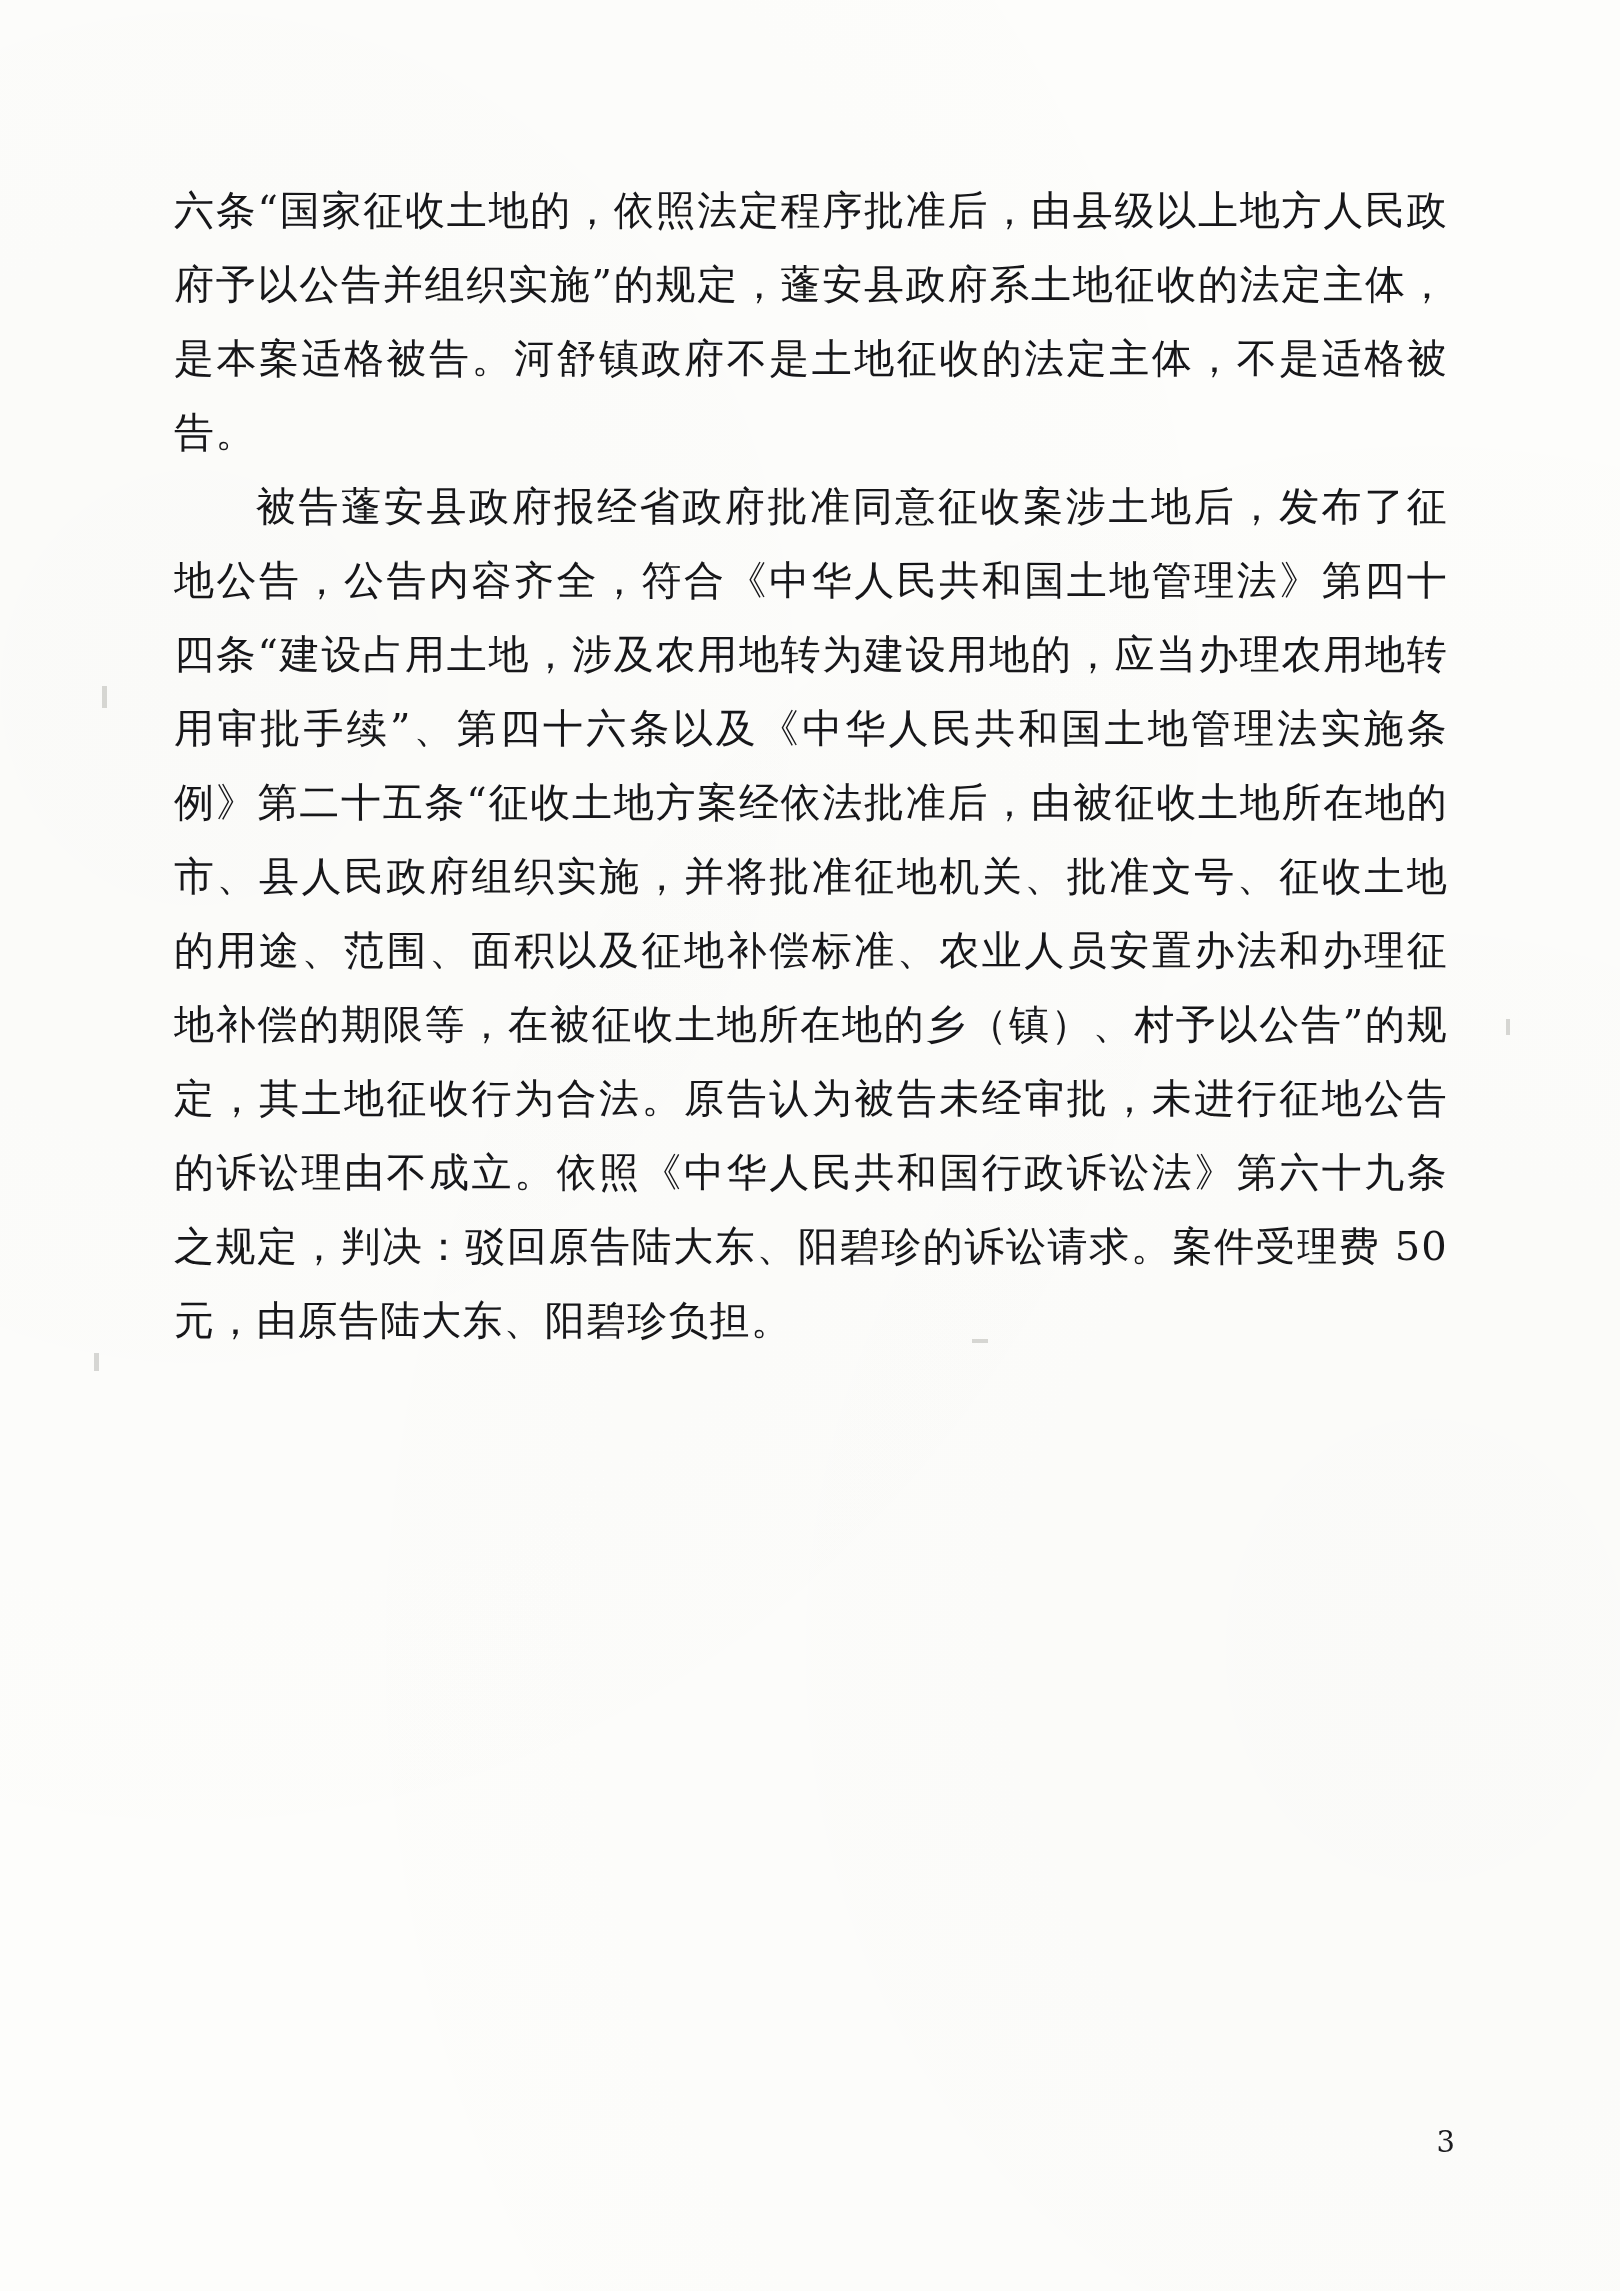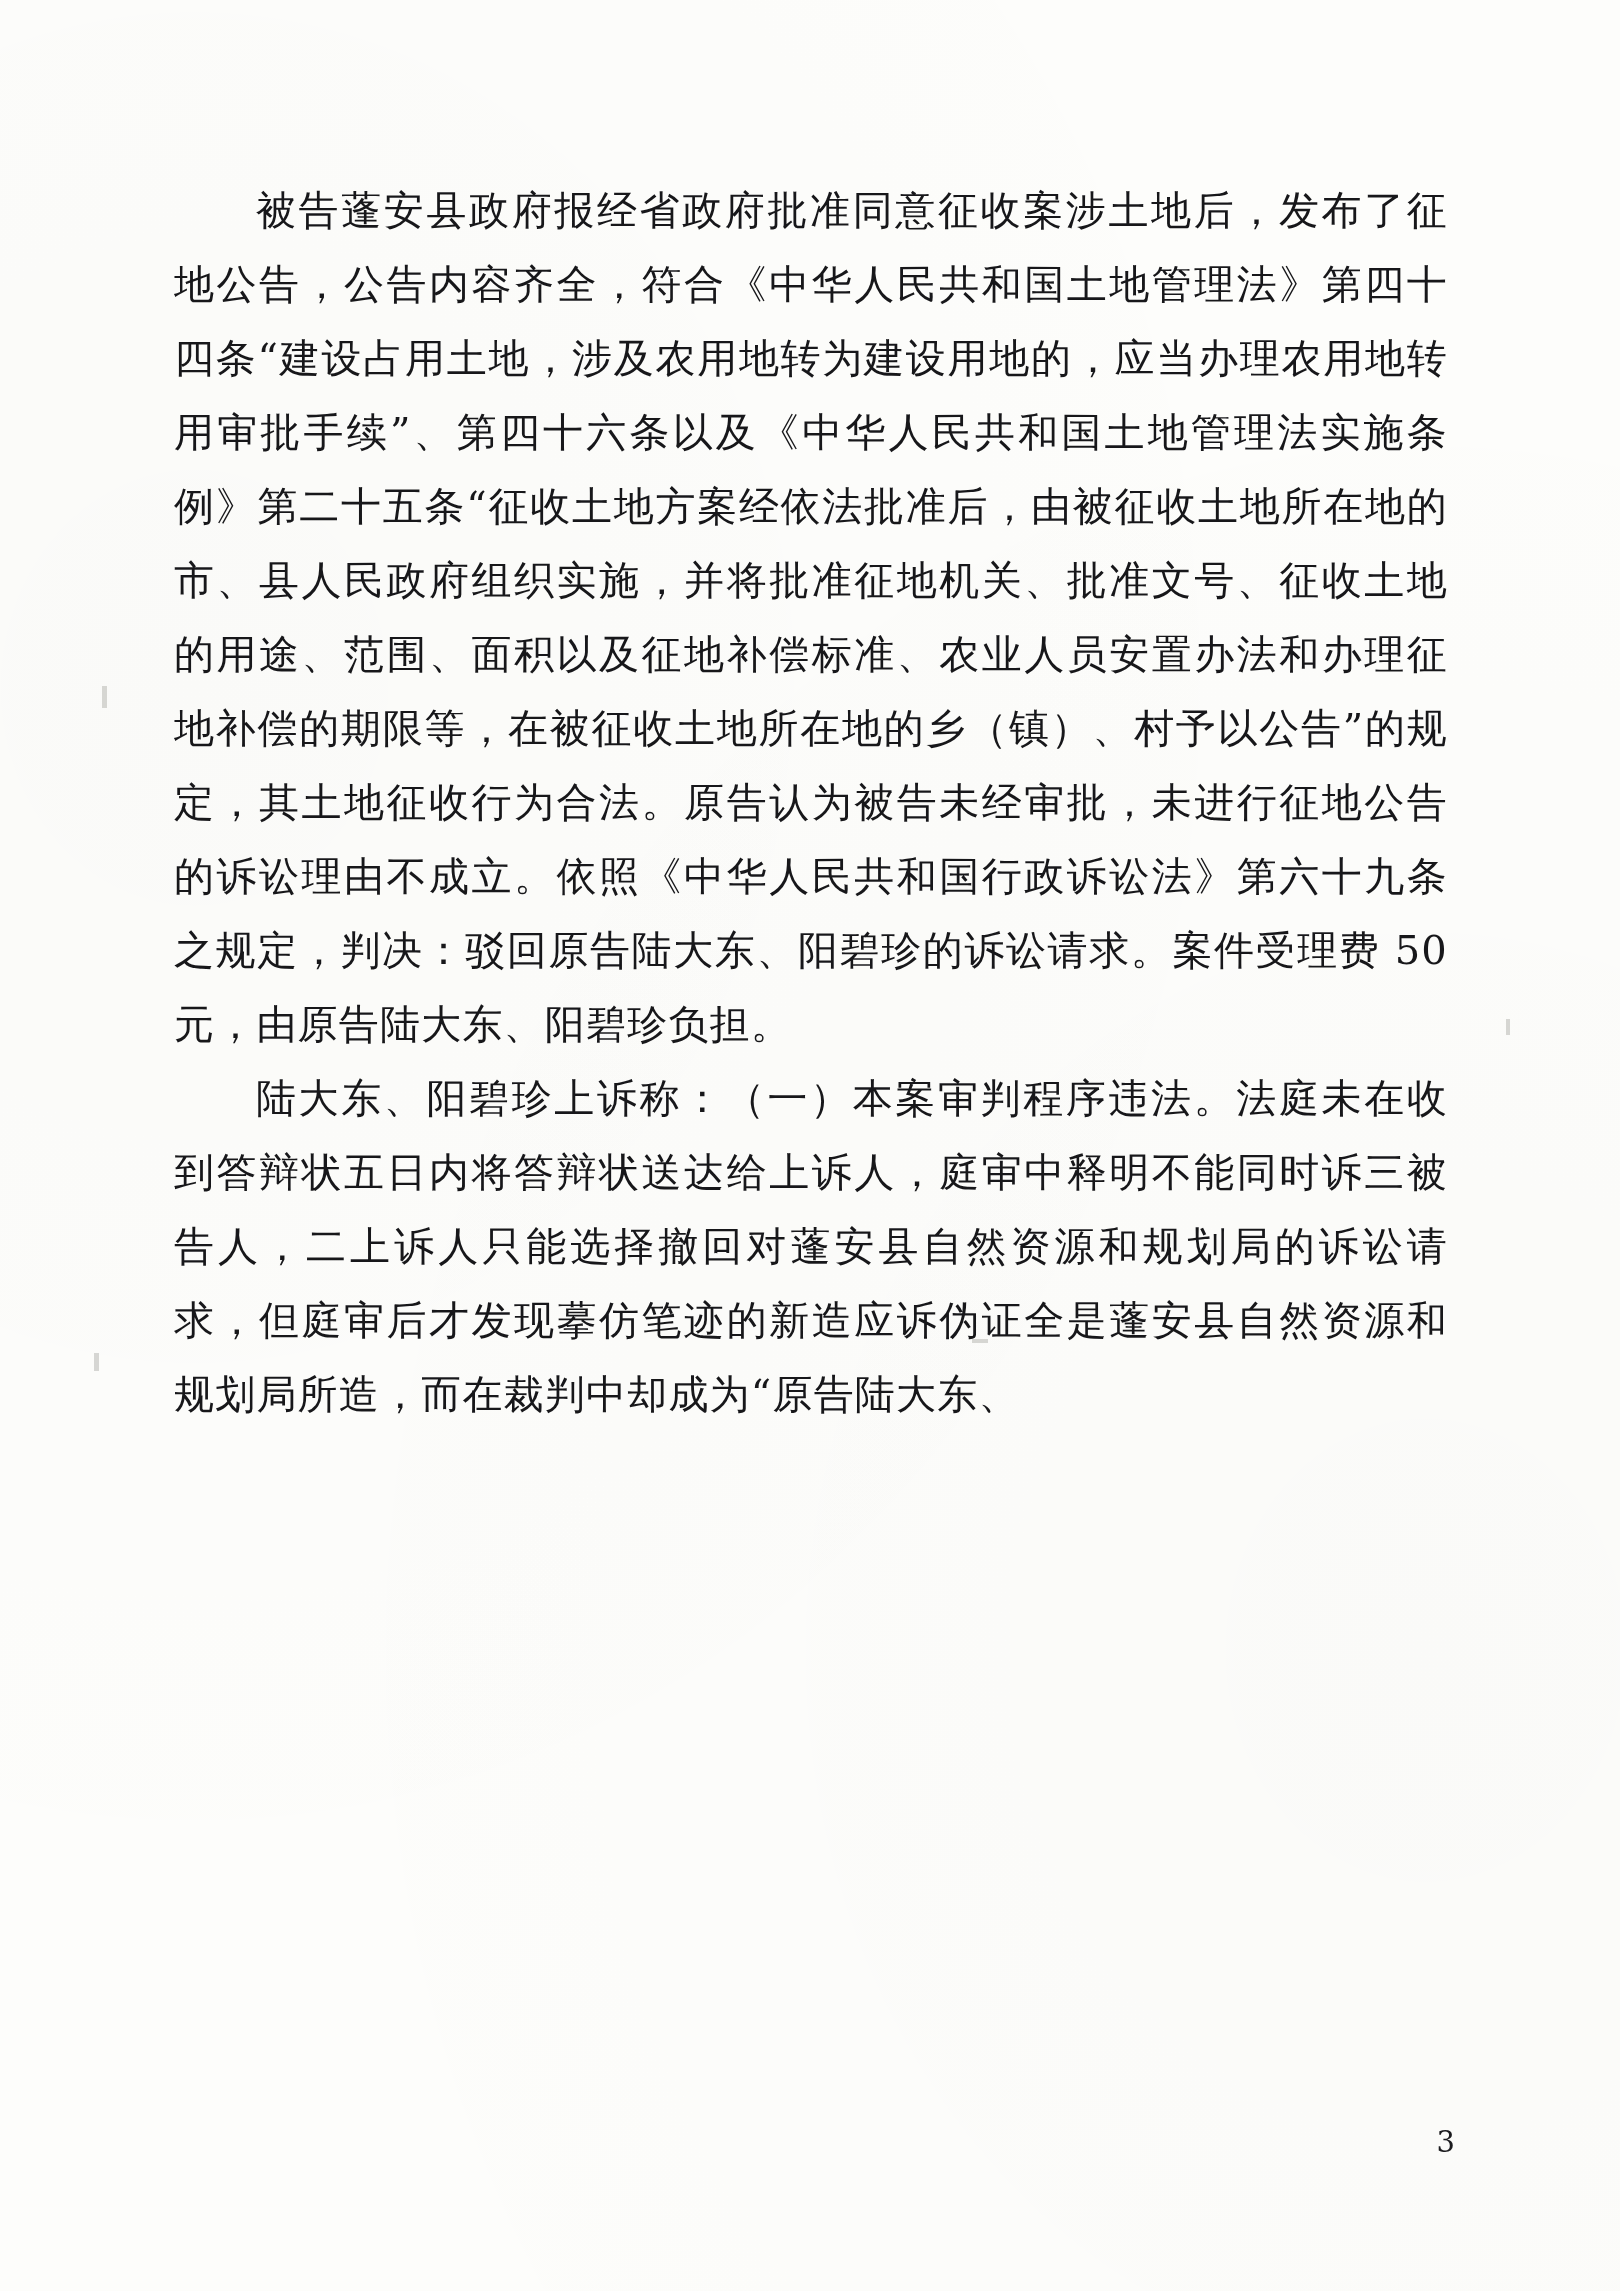--- a/index.html
+++ b/index.html
@@ -69,20 +69,20 @@
 <body>
 
 <div class="page">
 
   <div class="margin-mark mm1"></div>
   <div class="margin-mark mm2"></div>
   <div class="margin-mark mm3"></div>
   <div class="margin-mark mm4"></div>
 
   <div class="doc-body">
+    <p class="para">六条“国家征收土地的，依照法定程序批准后，由县级以上地方人民政府予以公告并组织实施”的规定，蓬安县政府系土地征收的法定主体，是本案适格被告。河舒镇政府不是土地征收的法定主体，不是适格被告。</p>
     <p class="para indent">被告蓬安县政府报经省政府批准同意征收案涉土地后，发布了征地公告，公告内容齐全，符合《中华人民共和国土地管理法》第四十四条“建设占用土地，涉及农用地转为建设用地的，应当办理农用地转用审批手续”、第四十六条以及《中华人民共和国土地管理法实施条例》第二十五条“征收土地方案经依法批准后，由被征收土地所在地的市、县人民政府组织实施，并将批准征地机关、批准文号、征收土地的用途、范围、面积以及征地补偿标准、农业人员安置办法和办理征地补偿的期限等，在被征收土地所在地的乡（镇）、村予以公告”的规定，其土地征收行为合法。原告认为被告未经审批，未进行征地公告的诉讼理由不成立。依照《中华人民共和国行政诉讼法》第六十九条之规定，判决：驳回原告陆大东、阳碧珍的诉讼请求。案件受理费 50 元，由原告陆大东、阳碧珍负担。</p>
-    <p class="para indent">陆大东、阳碧珍上诉称：（一）本案审判程序违法。法庭未在收到答辩状五日内将答辩状送达给上诉人，庭审中释明不能同时诉三被告人，二上诉人只能选择撤回对蓬安县自然资源和规划局的诉讼请求，但庭审后才发现摹仿笔迹的新造应诉伪证全是蓬安县自然资源和规划局所造，而在裁判中却成为“原告陆大东、</p>
   </div>
 
   <div class="page-number">3</div>
 
 </div>
 
 
 </body></html>

